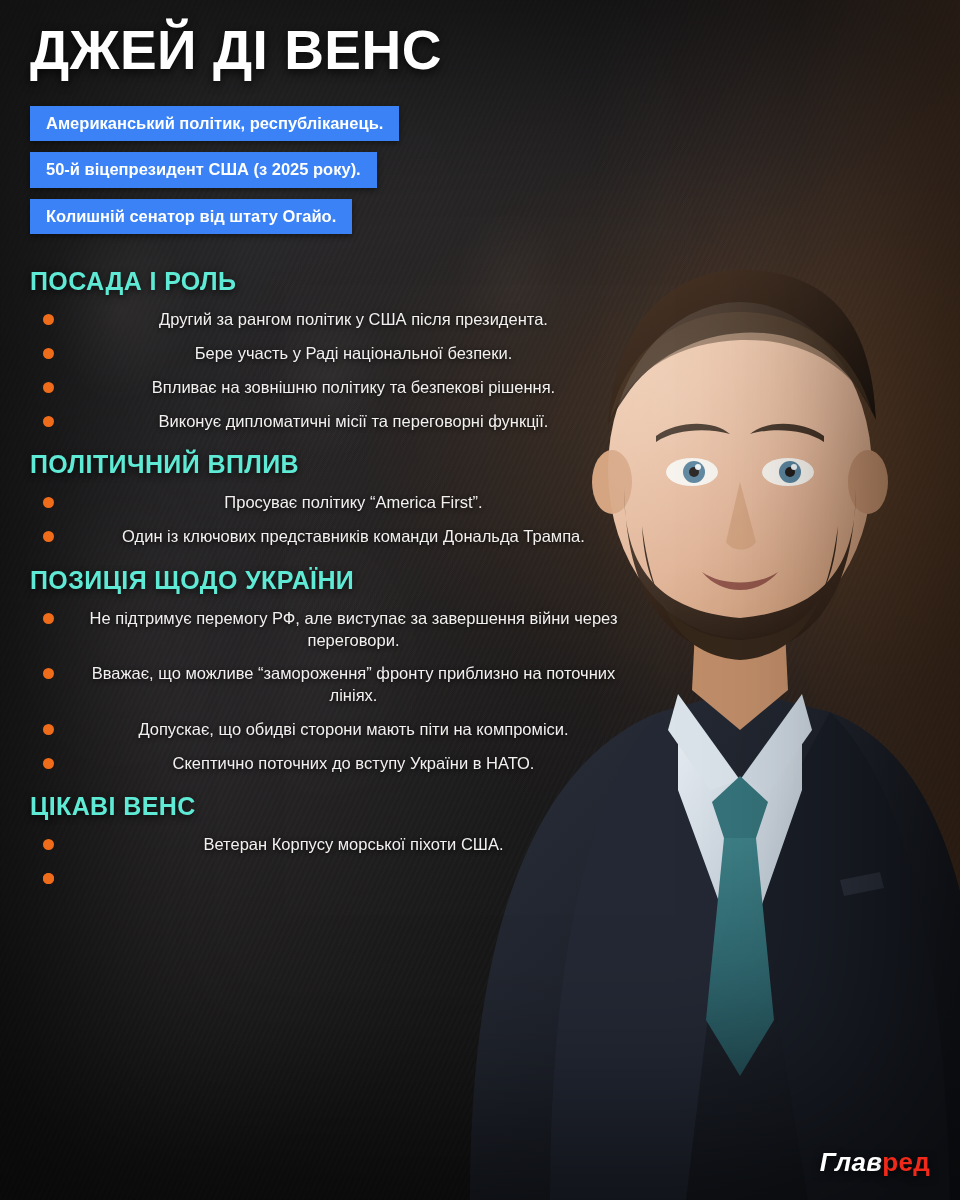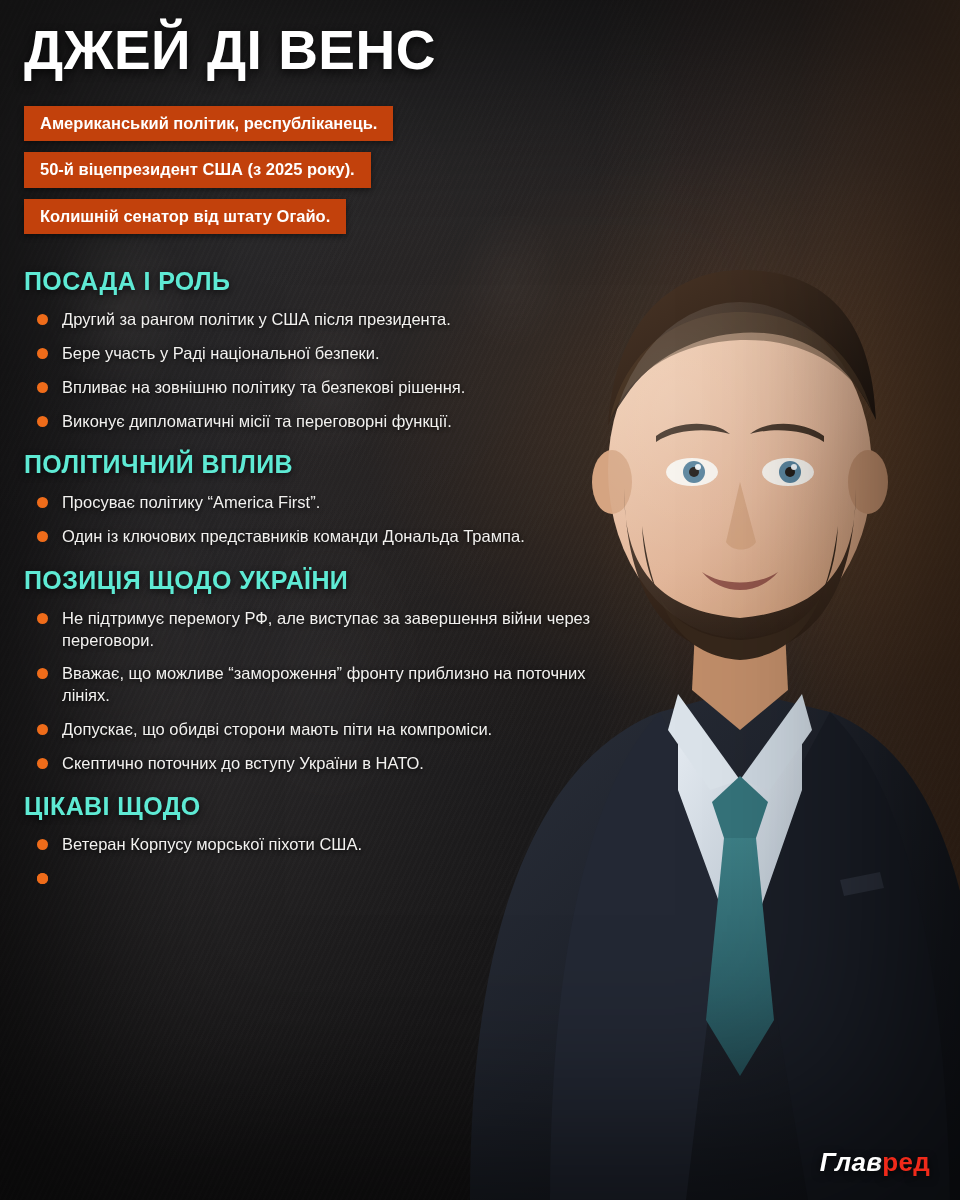--- a/index.html
+++ b/index.html
@@ -67,38 +67,38 @@
     right: -10px;
     bottom: 0;
     width: 560px;
     height: 1110px;
   }
   .portrait svg { display: block; width: 100%; height: 100%; }
 
   
   .content {
     position: absolute;
-    left: 24px;
+    left: 30px;
     top: 22px;
     width: 620px;
   }
   .title {
     font-size: 55px;
     font-weight: bold;
     letter-spacing: 0.5px;
     color: #ffffff;
     line-height: 1.05;
     margin: 0 0 26px 0;
     text-shadow: 0 3px 10px rgba(0,0,0,0.75);
     white-space: nowrap;
   }
   .tags { margin-bottom: 22px; }
   .tag {
     display: inline-block;
-    background: #c2410c;
+    background: #3b82f6;
     color: #ffffff;
     font-size: 16.5px;
     font-weight: bold;
     padding: 9px 16px 10px 16px;
     margin-bottom: 11px;
     line-height: 1;
     box-shadow: 0 2px 6px rgba(0,0,0,0.45);
   }
   .tag-row { display: block; }
   .section { margin-bottom: 10px; }
@@ -107,20 +107,21 @@
     font-weight: bold;
     color: #5eead4;
     letter-spacing: 0.4px;
     margin: 18px 0 13px 0;
     text-shadow: 0 2px 7px rgba(0,0,0,0.7);
   }
   ul.bullets {
     list-style: none;
     margin: 11px;
     padding: 0;
+    text-align: center;
   }
   ul.bullets li {
     position: relative;
     padding-left: 27px;
     margin-bottom: 12px;
     color: #f2f1ef;
     font-size: 16.5px;
     line-height: 1.32;
     text-shadow: 0 1px 5px rgba(0,0,0,0.8);
     max-width: 600px;
@@ -284,21 +285,21 @@
       <h2 class="section-title">ПОЗИЦІЯ ЩОДО УКРАЇНИ</h2>
       <ul class="bullets">
         <li><span class="dot"></span><span>Не підтримує перемогу РФ, але виступає за завершення війни через переговори.</span></li>
         <li><span class="dot"></span><span>Вважає, що можливе “замороження” фронту приблизно на поточних лініях.</span></li>
         <li><span class="dot"></span><span>Допускає, що обидві сторони мають піти на компроміси.</span></li>
         <li><span class="dot"></span><span>Скептично поточних до вступу України в НАТО.</span></li>
       </ul>
     </div>
 
     <div class="section">
-      <h2 class="section-title">ЦІКАВІ ЩОДО</h2>
+      <h2 class="section-title">ЦІКАВІ ВЕНС</h2>
       <ul class="bullets">
         <li><span class="dot"></span><span>Ветеран Корпусу морської піхоти США.</span></li>
         <li><span class="dot"></span></li>
         <li><span class="dot"></span></li>
       </ul>
     </div>
 
   </div>
 
   <div class="logo">

